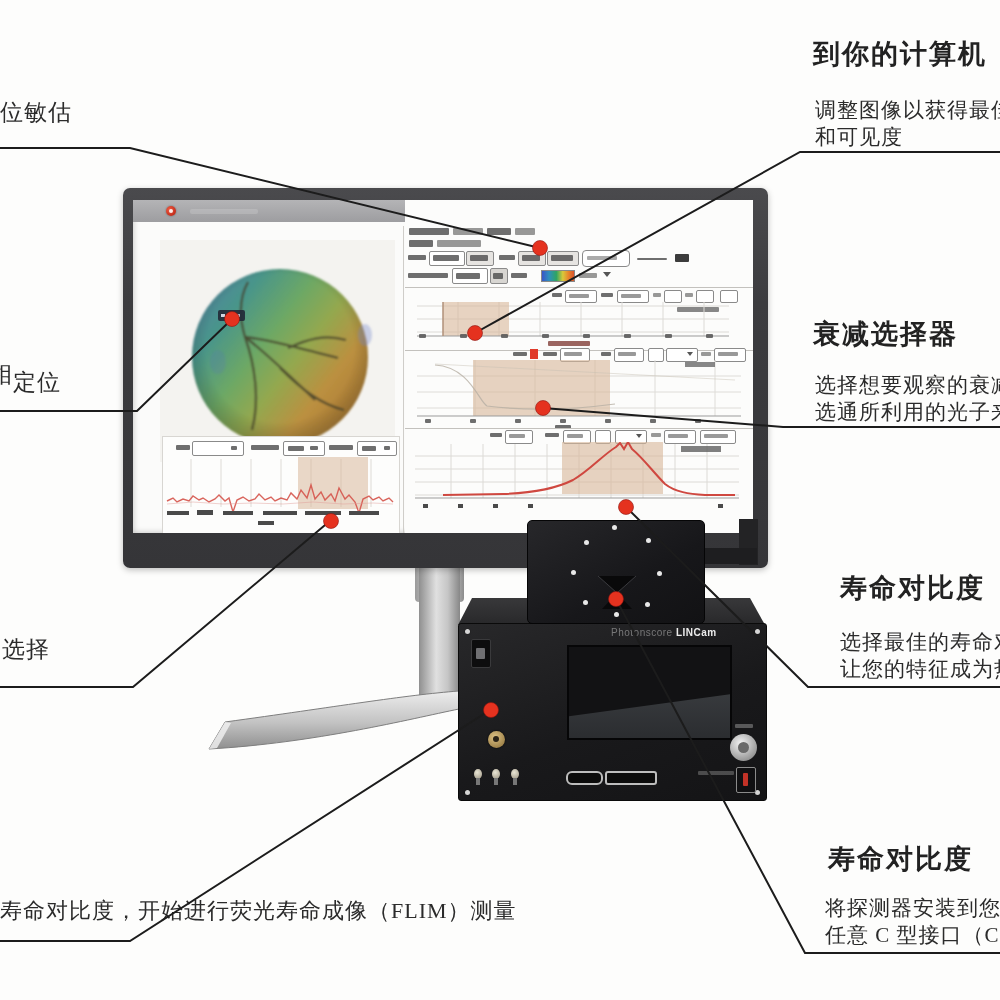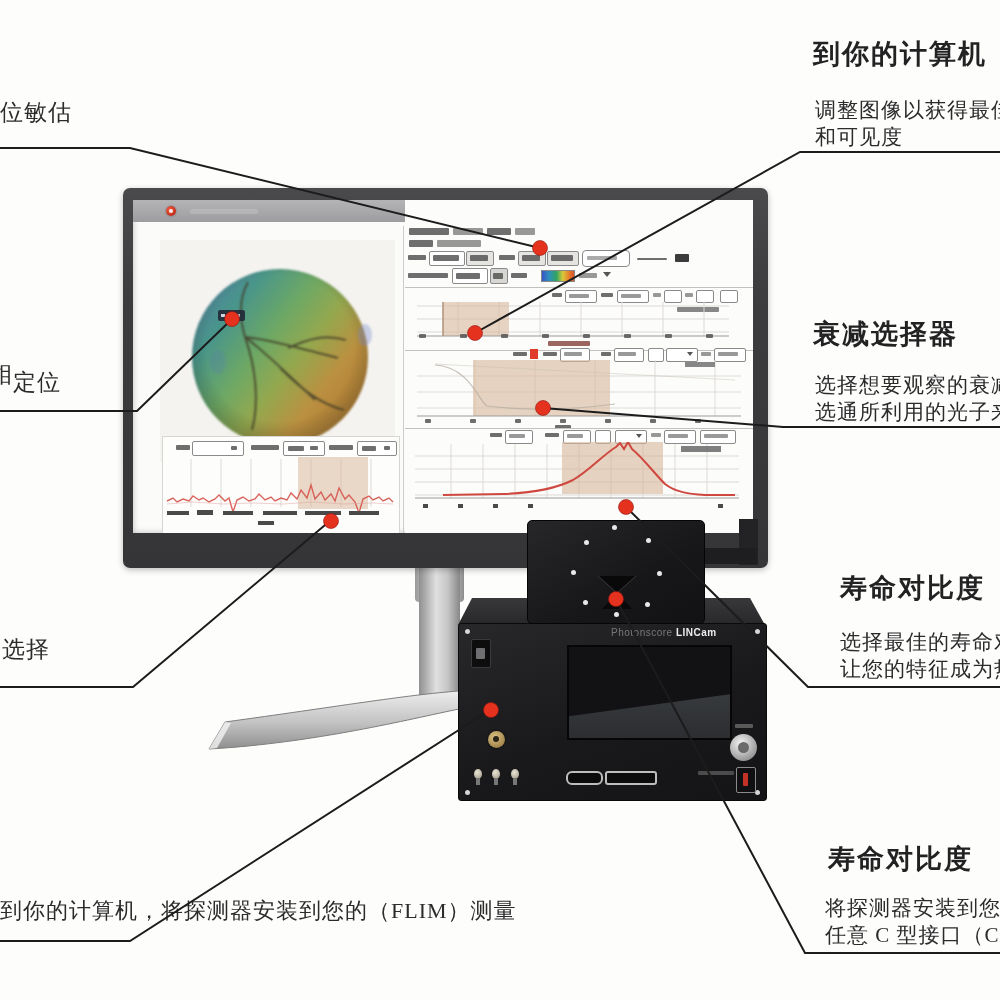--- a/index.html
+++ b/index.html
@@ -471,15 +471,15 @@
     <div class="anno-label" style="left:2px;top:634px">选择</div>
 
     <div class="anno-title" style="left:840px;top:570px">寿命对比度</div>
     <div class="anno-body" style="left:840px;top:629px">选择最佳的寿命对比</div>
     <div class="anno-body" style="left:840px;top:656px">让您的特征成为热点</div>
 
     <div class="anno-title" style="left:828px;top:841px">寿命对比度</div>
     <div class="anno-body" style="left:825px;top:895px">将探测器安装到您的</div>
     <div class="anno-body" style="left:825px;top:922px">任意 C 型接口（C-</div>
 
-    <div class="anno-label" style="left:0px;top:896px;font-size:22px">到你的计算机，将探测器安装到您的（FLIM）测量</div>
+    <div class="anno-label" style="left:0px;top:896px;font-size:22px">寿命对比度，开始进行荧光寿命成像（FLIM）测量</div>
   </div>
 </div>
 
 </body></html>

